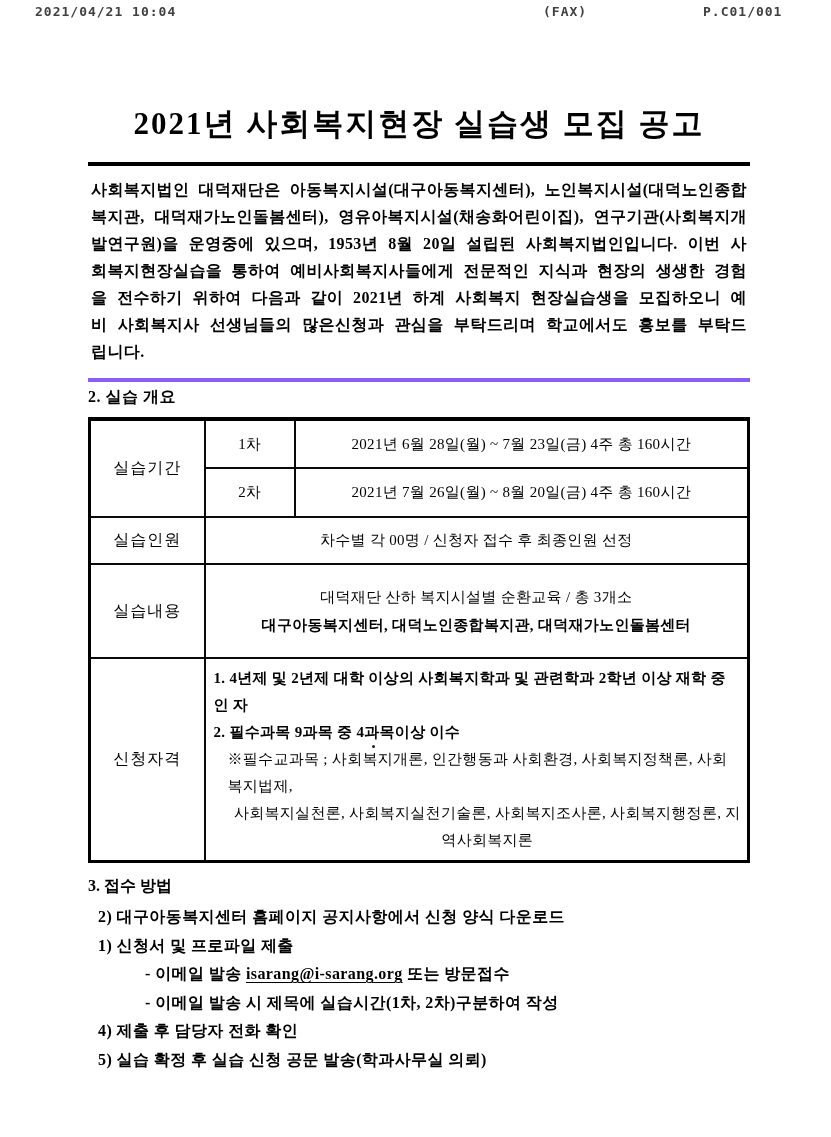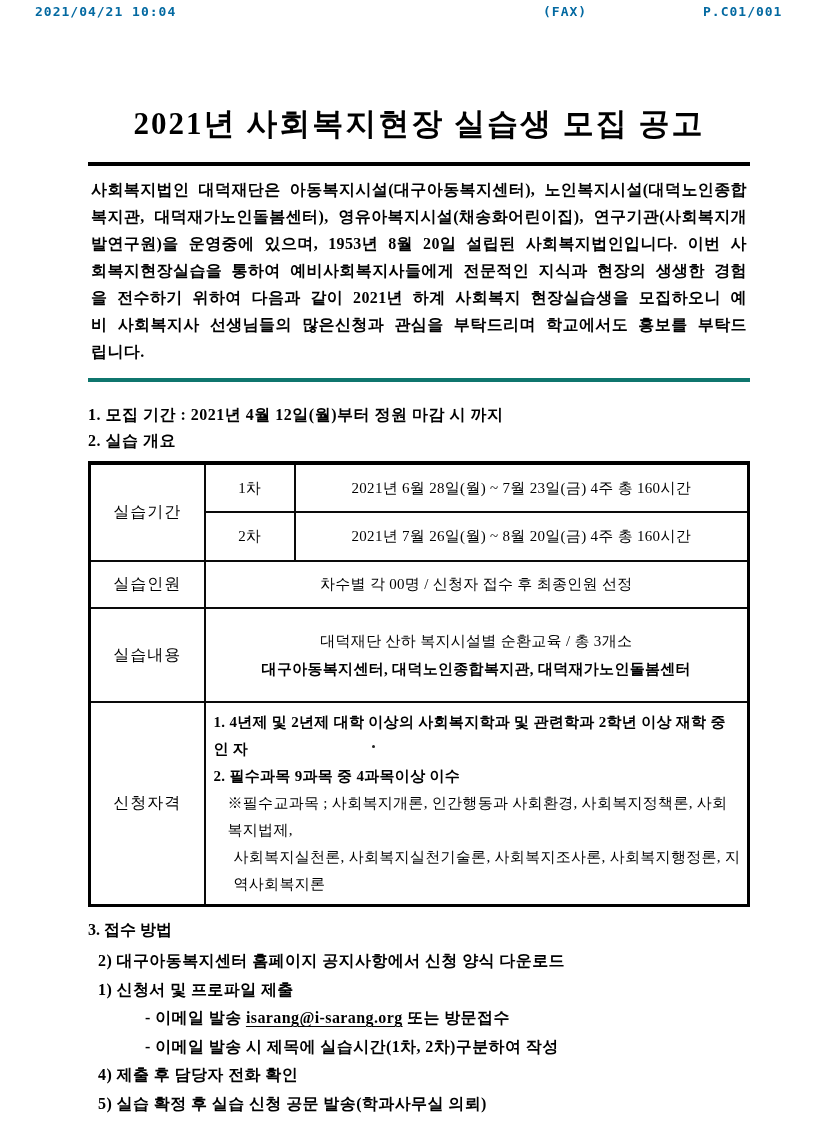--- a/index.html
+++ b/index.html
@@ -9,40 +9,40 @@
     position: relative;
     overflow: hidden;
     font-family: "Liberation Serif", "DejaVu Serif", serif;
     color: #000;
     -webkit-font-smoothing: none;
   }
   
   .fax-header {
     position: absolute; top: 4px; left: 0; width: 100%; height: 20px;
     font-family: "DejaVu Sans Mono", "Liberation Mono", monospace;
-    font-size: 13px; font-weight: bold; color: #0369a1; letter-spacing: 1px;
+    font-size: 13px; font-weight: bold; color: #404040; letter-spacing: 1px;
   }
   .fh-date  { position: absolute; left: 35px;  top: 0; }
   .fh-label { position: absolute; left: 543px; top: 0; }
   .fh-page  { position: absolute; left: 703px; top: 0; }
 
   .content { position: absolute; top: 0; left: 88px; width: 662px; }
 
   .title {
     margin-top: 103px;
     text-align: center;
     font-size: 31px; font-weight: bold;
     letter-spacing: 2px;
     white-space: nowrap;
   }
 
   .intro {
     margin-top: 17px;
     border-top: 4px solid #000;
-    border-bottom: 4px solid #0f766e;
+    border-bottom: 4px solid #8b5cf6;
     padding: 10px 3px 13px 3px;
     font-size: 16px; font-weight: bold;
     line-height: 27px;
     text-align: justify;
     word-spacing: 4px;
     letter-spacing: 0.4px;
   }
 
   .sec-line { font-size: 16px; font-weight: bold; letter-spacing: 0.5px; }
   .sec1 { margin-top: 23px; }
@@ -63,21 +63,21 @@
   td.val   { text-align: center; font-size: 15px; letter-spacing: 0.3px; }
   td.val.left { text-align: left; padding: 6px 6px 6px 8px; }
   tr.r-sub  { height: 49px; }
   tr.r-cap  { height: 47px; }
   tr.r-cont { height: 94px; }
   tr.r-qual { height: 117px; }
   .cell-line { line-height: 28px; }
   .bold { font-weight: bold; }
   .qual-line { line-height: 27px; font-size: 15px; }
   .qual-indent1 { margin-left: 14px; }
-  .qual-indent2 { margin-left: 20px; }
+  .qual-indent2 { margin-left: 20px; text-align: center; }
 
   .sec3-heading { margin-top: 13px; font-size: 16px; font-weight: bold; }
   .steps { margin-top: 6px; }
   .step {
     margin-left: 10px;
     font-size: 16px; font-weight: bold;
     line-height: 28.5px; letter-spacing: 0.4px;
   }
   .substep { margin-left: 57px; }
   .email { text-decoration: underline; text-underline-offset: 3px; }
@@ -94,21 +94,20 @@
   <span class="fh-label">(FAX)</span>
   <span class="fh-page">P.C01/001</span>
 </div>
 
 <div class="content">
 
   <h1 class="title">2021년 사회복지현장 실습생 모집 공고</h1>
 
   <div class="intro">사회복지법인 대덕재단은 아동복지시설(대구아동복지센터), 노인복지시설(대덕노인종합복지관, 대덕재가노인돌봄센터), 영유아복지시설(채송화어린이집), 연구기관(사회복지개발연구원)을 운영중에 있으며, 1953년 8월 20일 설립된 사회복지법인입니다. 이번 사회복지현장실습을 통하여 예비사회복지사들에게 전문적인 지식과 현장의 생생한 경험을 전수하기 위하여 다음과 같이 2021년 하계 사회복지 현장실습생을 모집하오니 예비 사회복지사 선생님들의 많은신청과 관심을 부탁드리며 학교에서도 홍보를 부탁드립니다.</div>
 
-  <p class="sec-line sec1">1. 모집 기간 : 2021년 4월 12일(월)부터 정원 마감 시 까지</p>
   <p class="sec-line sec2">2. 실습 개요</p>
 
   <table class="overview">
     <colgroup>
       <col class="c-label">
       <col class="c-round">
       <col class="c-value">
     </colgroup>
     <tbody>
       <tr class="r-sub">

